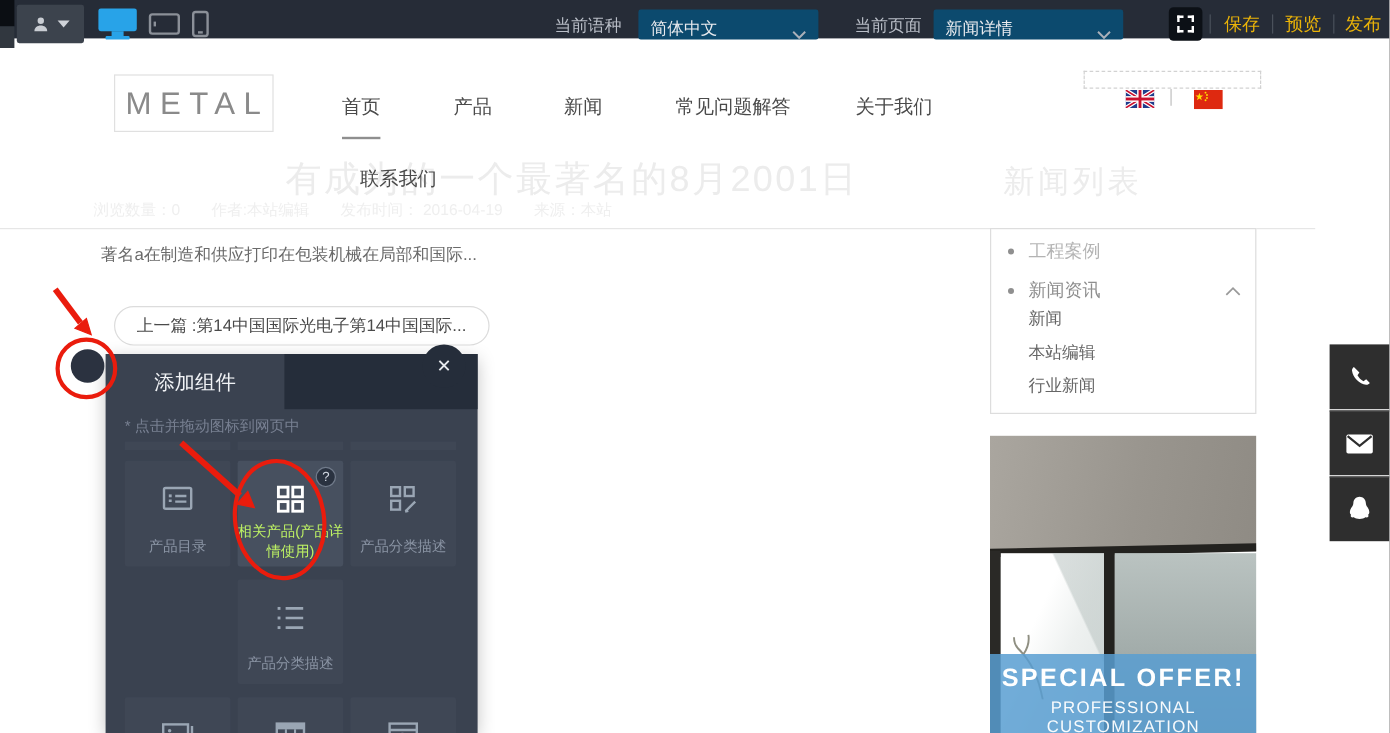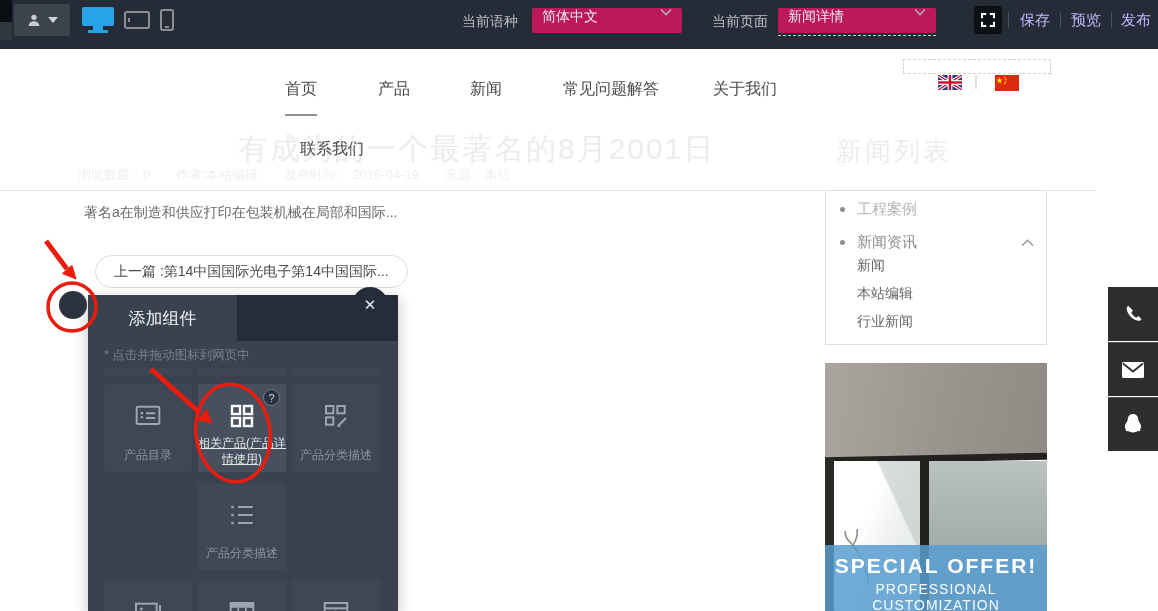--- a/index.html
+++ b/index.html
@@ -1,42 +1,42 @@
 <!DOCTYPE html>
 <html><head>
 <meta charset="utf-8">
 <style>
   html,body{margin:0;padding:0;background:#888;}
   *{box-sizing:border-box;font-family:"Liberation Sans","DejaVu Sans",sans-serif;}
   #stage{position:relative;width:1158px;height:611px;background:#fff;overflow:hidden;margin:0 auto;}
   .abs{position:absolute;}
 
   
-  .toolbar{left:0;top:0;width:1158px;height:49px;background:#262c37;z-index:30;}
+  .toolbar{left:0;top:0;width:1158px;height:32px;background:#262c37;z-index:30;}
   .corner-block{left:0;top:0;width:12px;height:22px;background:#0b0e13;}
   .corner-block2{left:0;top:22px;width:12px;height:18px;background:#31373f;}
   .user-chip{left:14px;top:4px;width:56px;height:32px;background:#3c434d;border-radius:2px;display:flex;align-items:center;justify-content:center;gap:6px;cursor:pointer;}
   .caret{width:0;height:0;border-left:5px solid transparent;border-right:5px solid transparent;border-top:6px solid #cfd3d9;}
   .dev-btn{cursor:pointer;}
   .screen{left:82px;top:7px;width:32px;height:26px;}
   .screen .scr{position:absolute;left:0;top:0;width:32px;height:19px;background:#28a3e8;border-radius:2px;}
   .screen .stand{position:absolute;left:11px;top:19px;width:10px;height:4px;background:#28a3e8;}
   .screen .base{position:absolute;left:6px;top:23px;width:20px;height:3px;background:#28a3e8;border-radius:1px;}
   .tablet{left:124px;top:11px;width:26px;height:18px;border:2px solid #8b9098;border-radius:3px;}
   .tablet:after{content:"";position:absolute;left:2px;top:5px;width:2px;height:4px;background:#8b9098;}
   .phone{left:160px;top:9px;width:14px;height:22px;border:2px solid #8b9098;border-radius:3px;}
   .phone:after{content:"";position:absolute;left:3px;bottom:1px;width:4px;height:2px;background:#8b9098;}
   .tb-label{top:13px;font-size:14px;color:#b9bec7;white-space:nowrap;}
-  .tb-select{top:8px;height:25px;background:#be185d;border-radius:2px;color:#e8eaee;font-size:14px;display:flex;align-items:flex-start;padding:0 10px;cursor:pointer;}
+  .tb-select{top:8px;height:25px;background:#0c4a6e;border-radius:2px;color:#e8eaee;font-size:14px;display:flex;align-items:flex-end;padding:0 10px;cursor:pointer;}
   .tb-select .sel-text{flex:1;}
   .dash-underline{border-top:1px dashed rgba(255,255,255,.75);height:0;}
   .grid-btn{left:974px;top:6px;width:28px;height:28px;background:#0c1016;border-radius:4px;display:flex;align-items:center;justify-content:center;cursor:pointer;}
   .grid-btn span{display:block;width:14px;height:14px;border:2px dashed #fff;}
   .tb-divider{top:12px;width:1px;height:16px;background:#4a515b;}
-  .tb-btn{top:11px;font-size:15px;color:#c4b5fd;cursor:pointer;white-space:nowrap;}
+  .tb-btn{top:11px;font-size:15px;color:#eab308;cursor:pointer;white-space:nowrap;}
 
   
   .logo-box{left:95px;top:62px;width:133px;height:48px;border:1px solid #e0e0e0;display:flex;align-items:center;justify-content:center;font-size:26px;color:#8a8a8a;letter-spacing:7px;padding-left:6px;cursor:pointer;}
   .nav-item{top:79px;font-size:16px;color:#4a4a4a;cursor:pointer;white-space:nowrap;}
   .nav-underline{left:285px;top:114px;width:32px;height:2px;background:#8f8f8f;}
   .flag-dashed{left:903px;top:59px;width:148px;height:15px;border:1px dashed #d2d2d2;}
   .flag{top:75px;cursor:pointer;}
   .flag-pipe{left:974px;top:72px;color:#ccc;font-size:15px;}
 
   
@@ -77,35 +77,36 @@
   .panel-header-rest{position:absolute;left:149px;top:0;width:161px;height:46px;background:#252d3a;}
   .panel-tab{position:absolute;left:0;top:0;width:149px;height:46px;display:flex;align-items:center;justify-content:center;font-size:17px;color:#f0f2f5;cursor:pointer;}
   .panel-close{left:352px;top:287px;width:36px;height:36px;border-radius:50%;background:#252d3a;color:#e8ebef;display:flex;align-items:center;justify-content:center;font-size:15px;z-index:12;cursor:pointer;}
   .panel-knob{left:59px;top:291px;width:28px;height:28px;border-radius:50%;background:#2b3240;z-index:12;cursor:grab;}
   .panel-hint{position:absolute;left:16px;top:52px;font-size:12.5px;color:#788092;}
   .strip{position:absolute;top:73px;width:88px;height:7px;background:#3f4755;}
   .tile{position:absolute;width:88px;background:#3f4755;border-radius:2px;cursor:pointer;}
   .tile .ticon{position:absolute;left:50%;transform:translateX(-50%);top:16px;}
   .tlabel{position:absolute;left:0;bottom:9px;width:100%;text-align:center;font-size:12px;color:#8b95a5;line-height:1.35;}
   .tile-hl{background:#47505f;}
-  .tile-hl .tlabel{color:#e5e5e5;bottom:5px;text-decoration:underline;}
+  .tile-hl .tlabel{color:#bef264;bottom:5px;}
   .help-badge{position:absolute;right:6px;top:5px;width:17px;height:17px;border-radius:50%;background:#2a3240;border:1px solid #717b8b;color:#d3d9e3;font-size:11px;display:flex;align-items:center;justify-content:center;}
 
   .annot{left:0;top:0;z-index:50;pointer-events:none;}
 </style>
 </head>
 <body>
 
 <div id="stage">
 
   <div class="abs banner-title">有成为的一个最著名的8月2001日</div>
   <div class="abs banner-meta">浏览数量：0　　作者:本站编辑　　发布时间： 2016-04-19　　来源：本站</div>
   <div class="abs newslist-title">新闻列表</div>
   <div class="abs hr-line"></div>
 
+  <div class="abs logo-box">METAL</div>
   <div class="abs nav-item" style="left:285px">首页</div>
   <div class="abs nav-item" style="left:378px">产品</div>
   <div class="abs nav-item" style="left:470px">新闻</div>
   <div class="abs nav-item" style="left:563px">常见问题解答</div>
   <div class="abs nav-item" style="left:713px">关于我们</div>
   <div class="abs nav-item" style="left:300px;top:139px">联系我们</div>
   <div class="abs nav-underline"></div>
 
   <div class="abs flag-dashed"></div>
   <div class="abs flag" style="left:938px">

